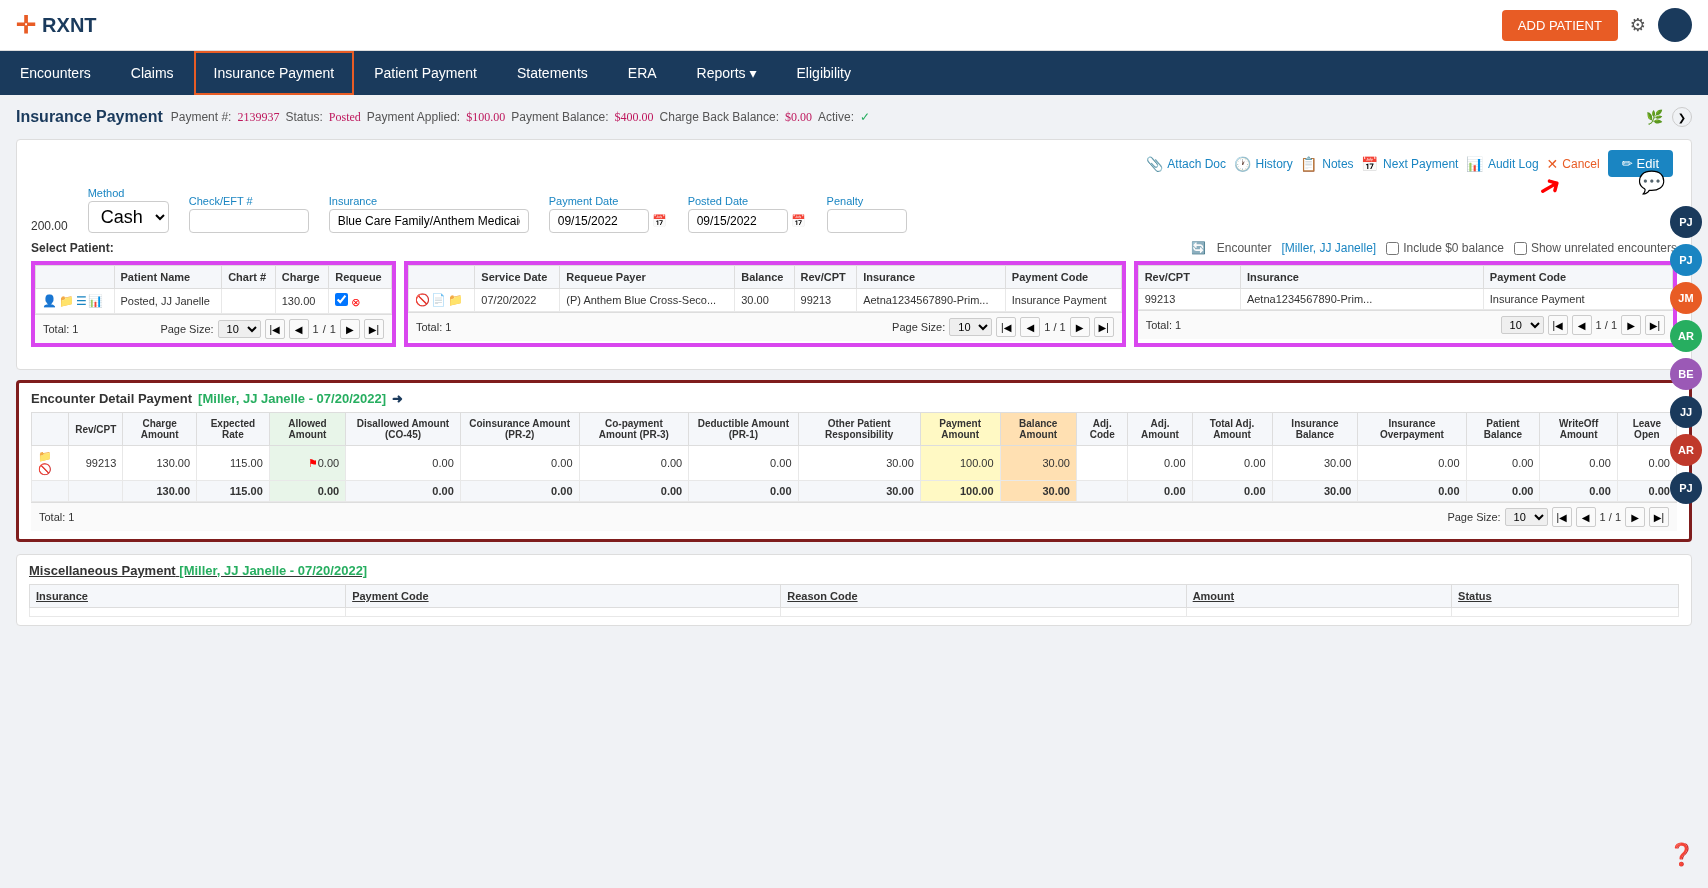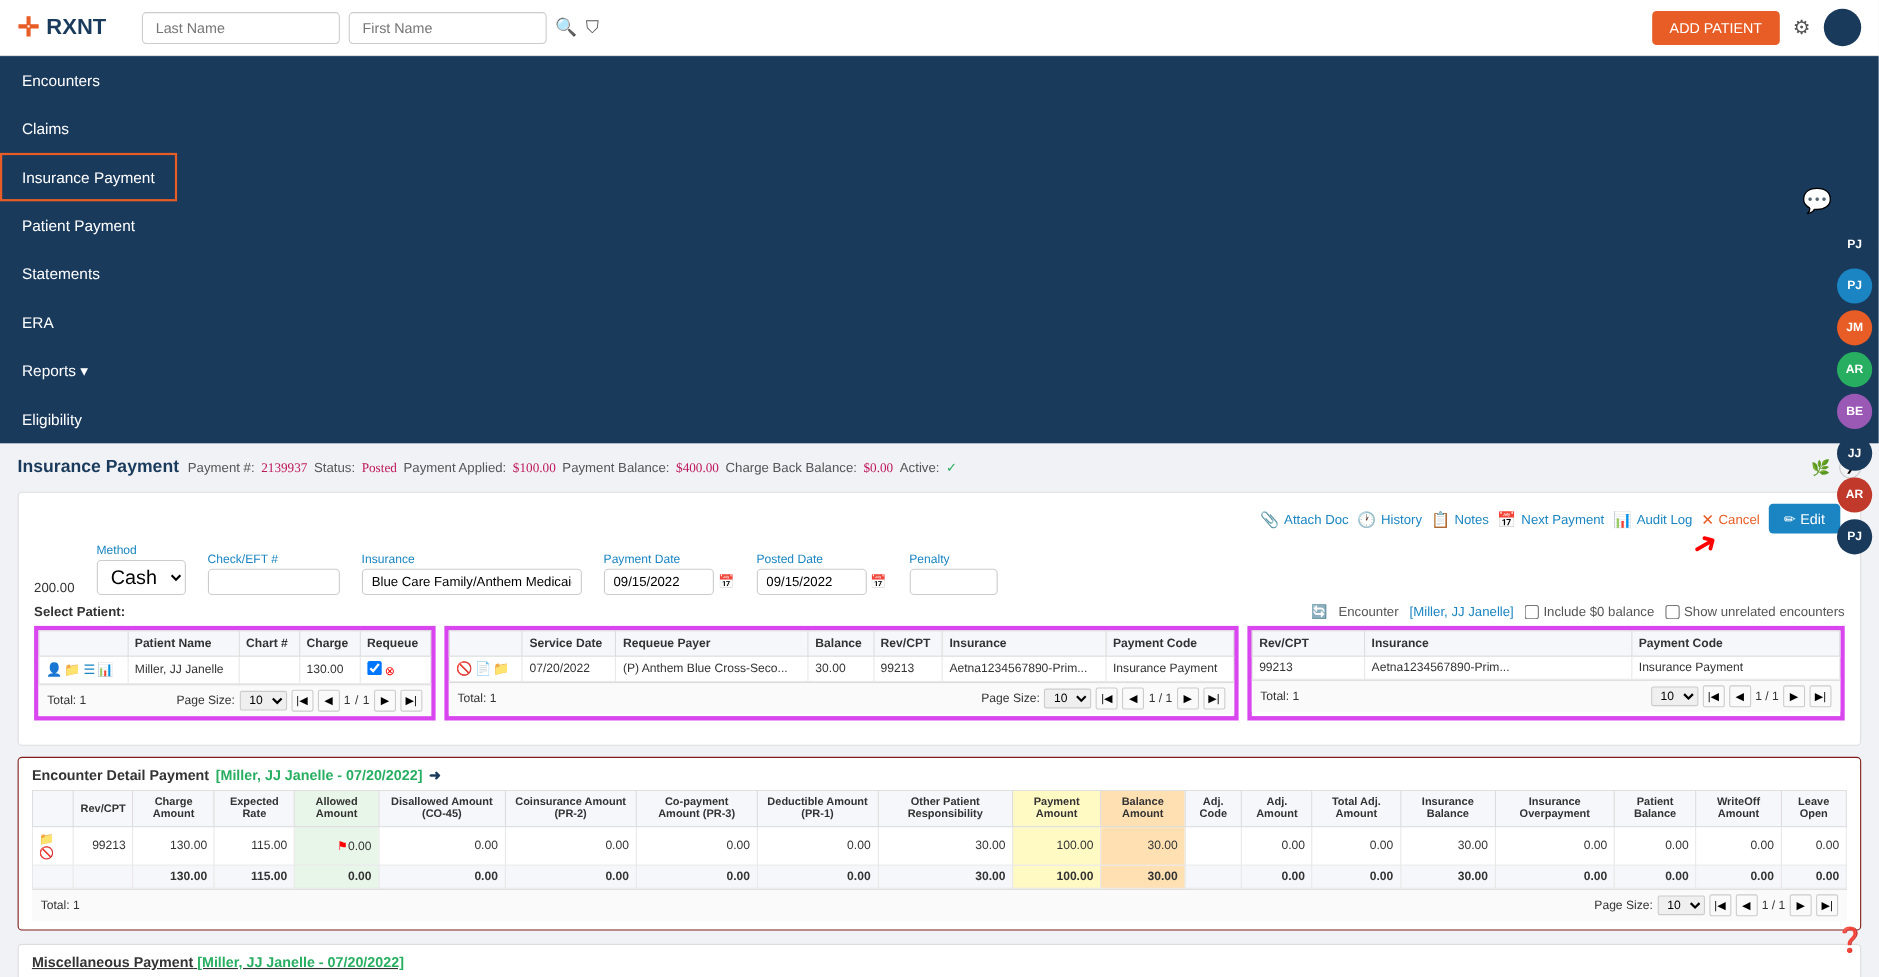--- a/index.html
+++ b/index.html
@@ -12,21 +12,21 @@
     .search-area { display: flex; align-items: center; gap: 8px; flex: 1; }
     .search-input { border: 1px solid #ccc; border-radius: 4px; padding: 6px 12px; font-size: 13px; width: 180px; color: #999; }
     .search-icons { display: flex; gap: 8px; align-items: center; }
     .icon-btn { background: none; border: none; cursor: pointer; font-size: 16px; color: #555; }
     .header-right { display: flex; align-items: center; gap: 12px; margin-left: auto; }
     .add-patient-btn { background: #e85c25; color: #fff; border: none; border-radius: 4px; padding: 8px 16px; font-size: 13px; font-weight: normal; cursor: pointer; }
     .gear-icon { font-size: 18px; color: #555; cursor: pointer; }
     .avatar { width: 34px; height: 34px; border-radius: 50%; background: #1a3a5c; color: #fff; display: flex; align-items: center; justify-content: center; font-size: 14px; font-weight: bold; }
 
     
-    .nav { background: #1a3a5c; display: flex; align-items: flex-start; flex-direction: column; }
+    .nav { background: #1a3a5c; display: flex; align-items: flex-end; }
     .nav-item { color: #fff; padding: 14px 20px; cursor: pointer; font-size: 14px; white-space: nowrap; border: none; background: none; }
     .nav-item.active { border: 2px solid #e85c25; padding: 12px 18px; }
     .nav-item-reports { display: flex; align-items: center; gap: 4px; }
 
     
     .main { padding: 12px 16px; position: relative; }
     .page-title-bar { display: flex; align-items: center; gap: 8px; margin-bottom: 12px; flex-wrap: wrap; }
     .page-title { font-size: 16px; font-weight: bold; color: #1a3a5c; }
     .title-meta { font-size: 12px; color: #555; display: flex; align-items: center; gap: 6px; }
     .title-meta .label { color: #555; }
@@ -67,21 +67,21 @@
     .page-btn { background: none; border: 1px solid #ccc; border-radius: 2px; width: 20px; height: 20px; cursor: pointer; display: flex; align-items: center; justify-content: center; font-size: 10px; }
     .page-size-select { border: 1px solid #ccc; border-radius: 2px; padding: 1px 4px; font-size: 11px; }
 
     
     .row-icons { display: flex; gap: 2px; align-items: center; }
     .row-icon { font-size: 12px; cursor: pointer; }
     .icon-blue { color: #1a85c2; }
     .icon-red { color: #e05; }
 
     
-    .detail-section { background: #fff; border: 1px solid #7f1d1d; border-radius: 4px; padding: 8px 12px; margin-bottom: 12px; }
+    .detail-section { background: #fff; border: 3px solid #7f1d1d; border-radius: 4px; padding: 8px 12px; margin-bottom: 12px; }
     .detail-title { font-size: 13px; font-weight: bold; color: #333; margin-bottom: 6px; display: flex; align-items: center; gap: 6px; }
     .detail-name { color: #27ae60; }
     .arrow-icon { color: #1a3a5c; }
 
     .detail-table th { white-space: normal; text-align: center; font-size: 10px; }
     .detail-table td { text-align: right; font-size: 11px; }
     .detail-table td:first-child { text-align: left; }
     .col-allowed { background: #e8f5e9; }
     .col-payment { background: #fff9c4; }
     .col-balance { background: #ffe0b2; }
@@ -95,28 +95,20 @@
     .side-panel { position: fixed; right: 0; top: 200px; display: flex; flex-direction: column; gap: 6px; padding: 6px; }
     .side-avatar { width: 32px; height: 32px; border-radius: 50%; display: flex; align-items: center; justify-content: center; font-size: 11px; font-weight: bold; color: #fff; cursor: pointer; }
   </style>
 </head>
 <body>
 
 <div class="header">
   <div class="logo">
     <span class="logo-plus">✛</span>
     <span>RXNT</span>
-  </div>
-  <div class="search-area">
-    <input class="search-input" placeholder="Last Name" style="">
-    <input class="search-input" placeholder="First Name" style="">
-    <div class="search-icons">
-      <button class="icon-btn">🔍</button>
-      <button class="icon-btn">⛉</button>
-    </div>
   </div>
   <div class="header-right">
     <button class="add-patient-btn">ADD PATIENT</button>
     <span class="gear-icon">⚙</span>
     <div class="avatar"></div>
   </div>
 </div>
 
 <div class="nav">
   <button class="nav-item">Encounters</button>
@@ -256,21 +248,21 @@
           <tbody>
             <tr>
               <td>
                 <div class="row-icons">
                   <span class="row-icon icon-blue">👤</span>
                   <span class="row-icon icon-blue">📁</span>
                   <span class="row-icon icon-blue">☰</span>
                   <span class="row-icon icon-blue">📊</span>
                 </div>
               </td>
-              <td>Miller, JJ Janelle</td>
+              <td>Posted, JJ Janelle</td>
               <td></td>
               <td>130.00</td>
               <td>
                 <input type="checkbox" checked="" style="">
                 <span style="color:red; cursor:pointer;">⊗</span>
               </td>
             </tr>
           </tbody>
         </table>
         <div class="table-footer">

